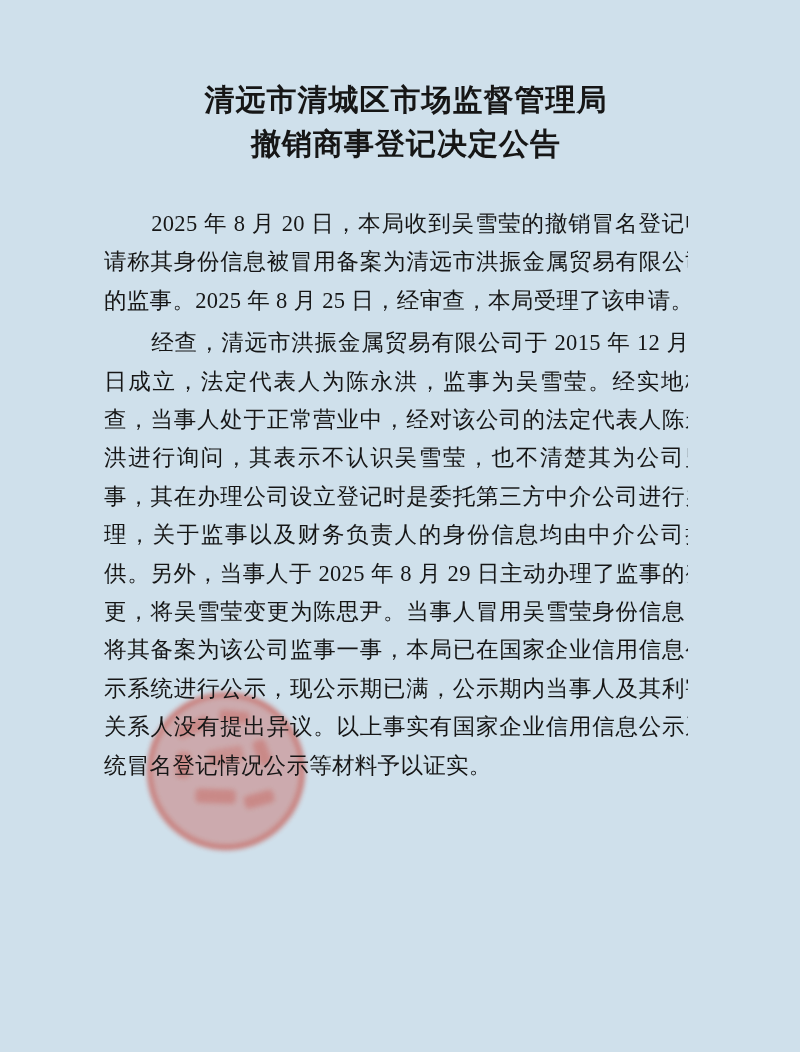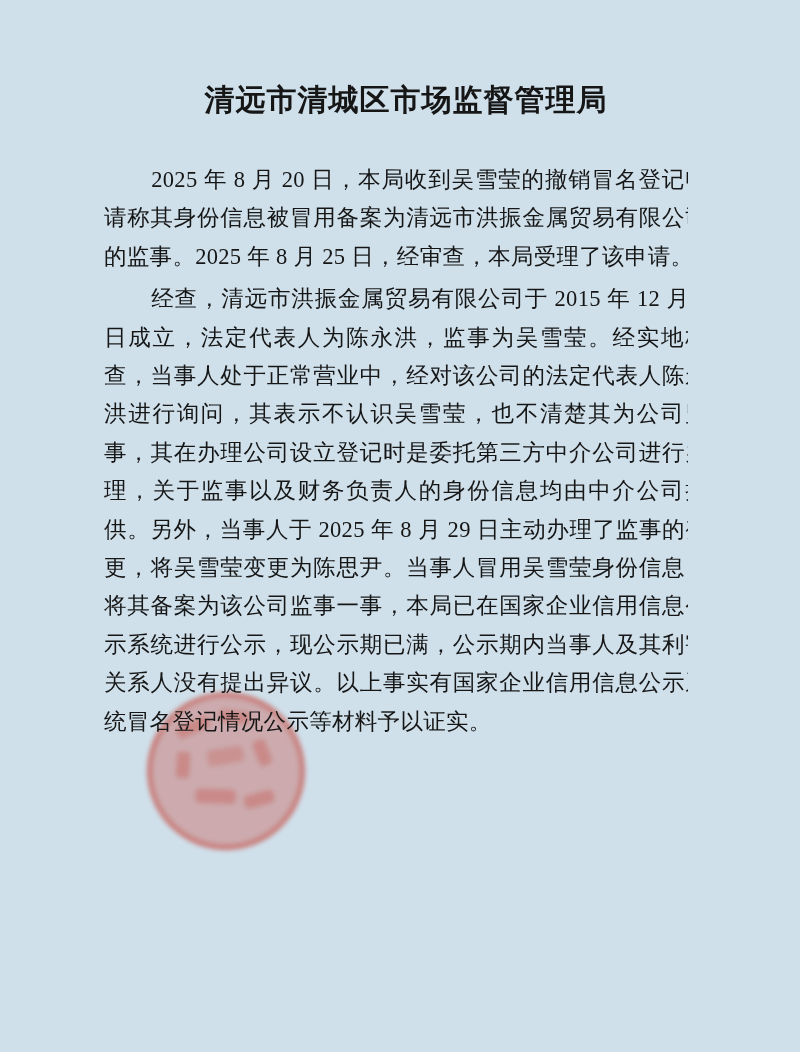--- a/index.html
+++ b/index.html
@@ -76,20 +76,21 @@
     <i class="m3"></i>
     <i class="m4"></i>
     <i class="m5"></i>
     <i class="m6"></i>
     <i class="m7"></i>
   </div>
 
   <div class="content">
     <h1 class="title">
       <span class="title-line">清远市清城区市场监督管理局</span>
+      <span class="title-line">撤销商事登记决定公告</span>
     </h1>
 
     <p class="para">2025 年 8 月 20 日，本局收到吴雪莹的撤销冒名登记申请称其身份信息被冒用备案为清远市洪振金属贸易有限公司的监事。2025 年 8 月 25 日，经审查，本局受理了该申请。</p>
 
     <p class="para">经查，清远市洪振金属贸易有限公司于 2015 年 12 月 4 日成立，法定代表人为陈永洪，监事为吴雪莹。经实地核查，当事人处于正常营业中，经对该公司的法定代表人陈永洪进行询问，其表示不认识吴雪莹，也不清楚其为公司监事，其在办理公司设立登记时是委托第三方中介公司进行办理，关于监事以及财务负责人的身份信息均由中介公司提供。另外，当事人于 2025 年 8 月 29 日主动办理了监事的变更，将吴雪莹变更为陈思尹。当事人冒用吴雪莹身份信息，将其备案为该公司监事一事，本局已在国家企业信用信息公示系统进行公示，现公示期已满，公示期内当事人及其利害关系人没有提出异议。以上事实有国家企业信用信息公示系统冒名登记情况公示等材料予以证实。</p>
 
   </div>
 
 </div>
 

